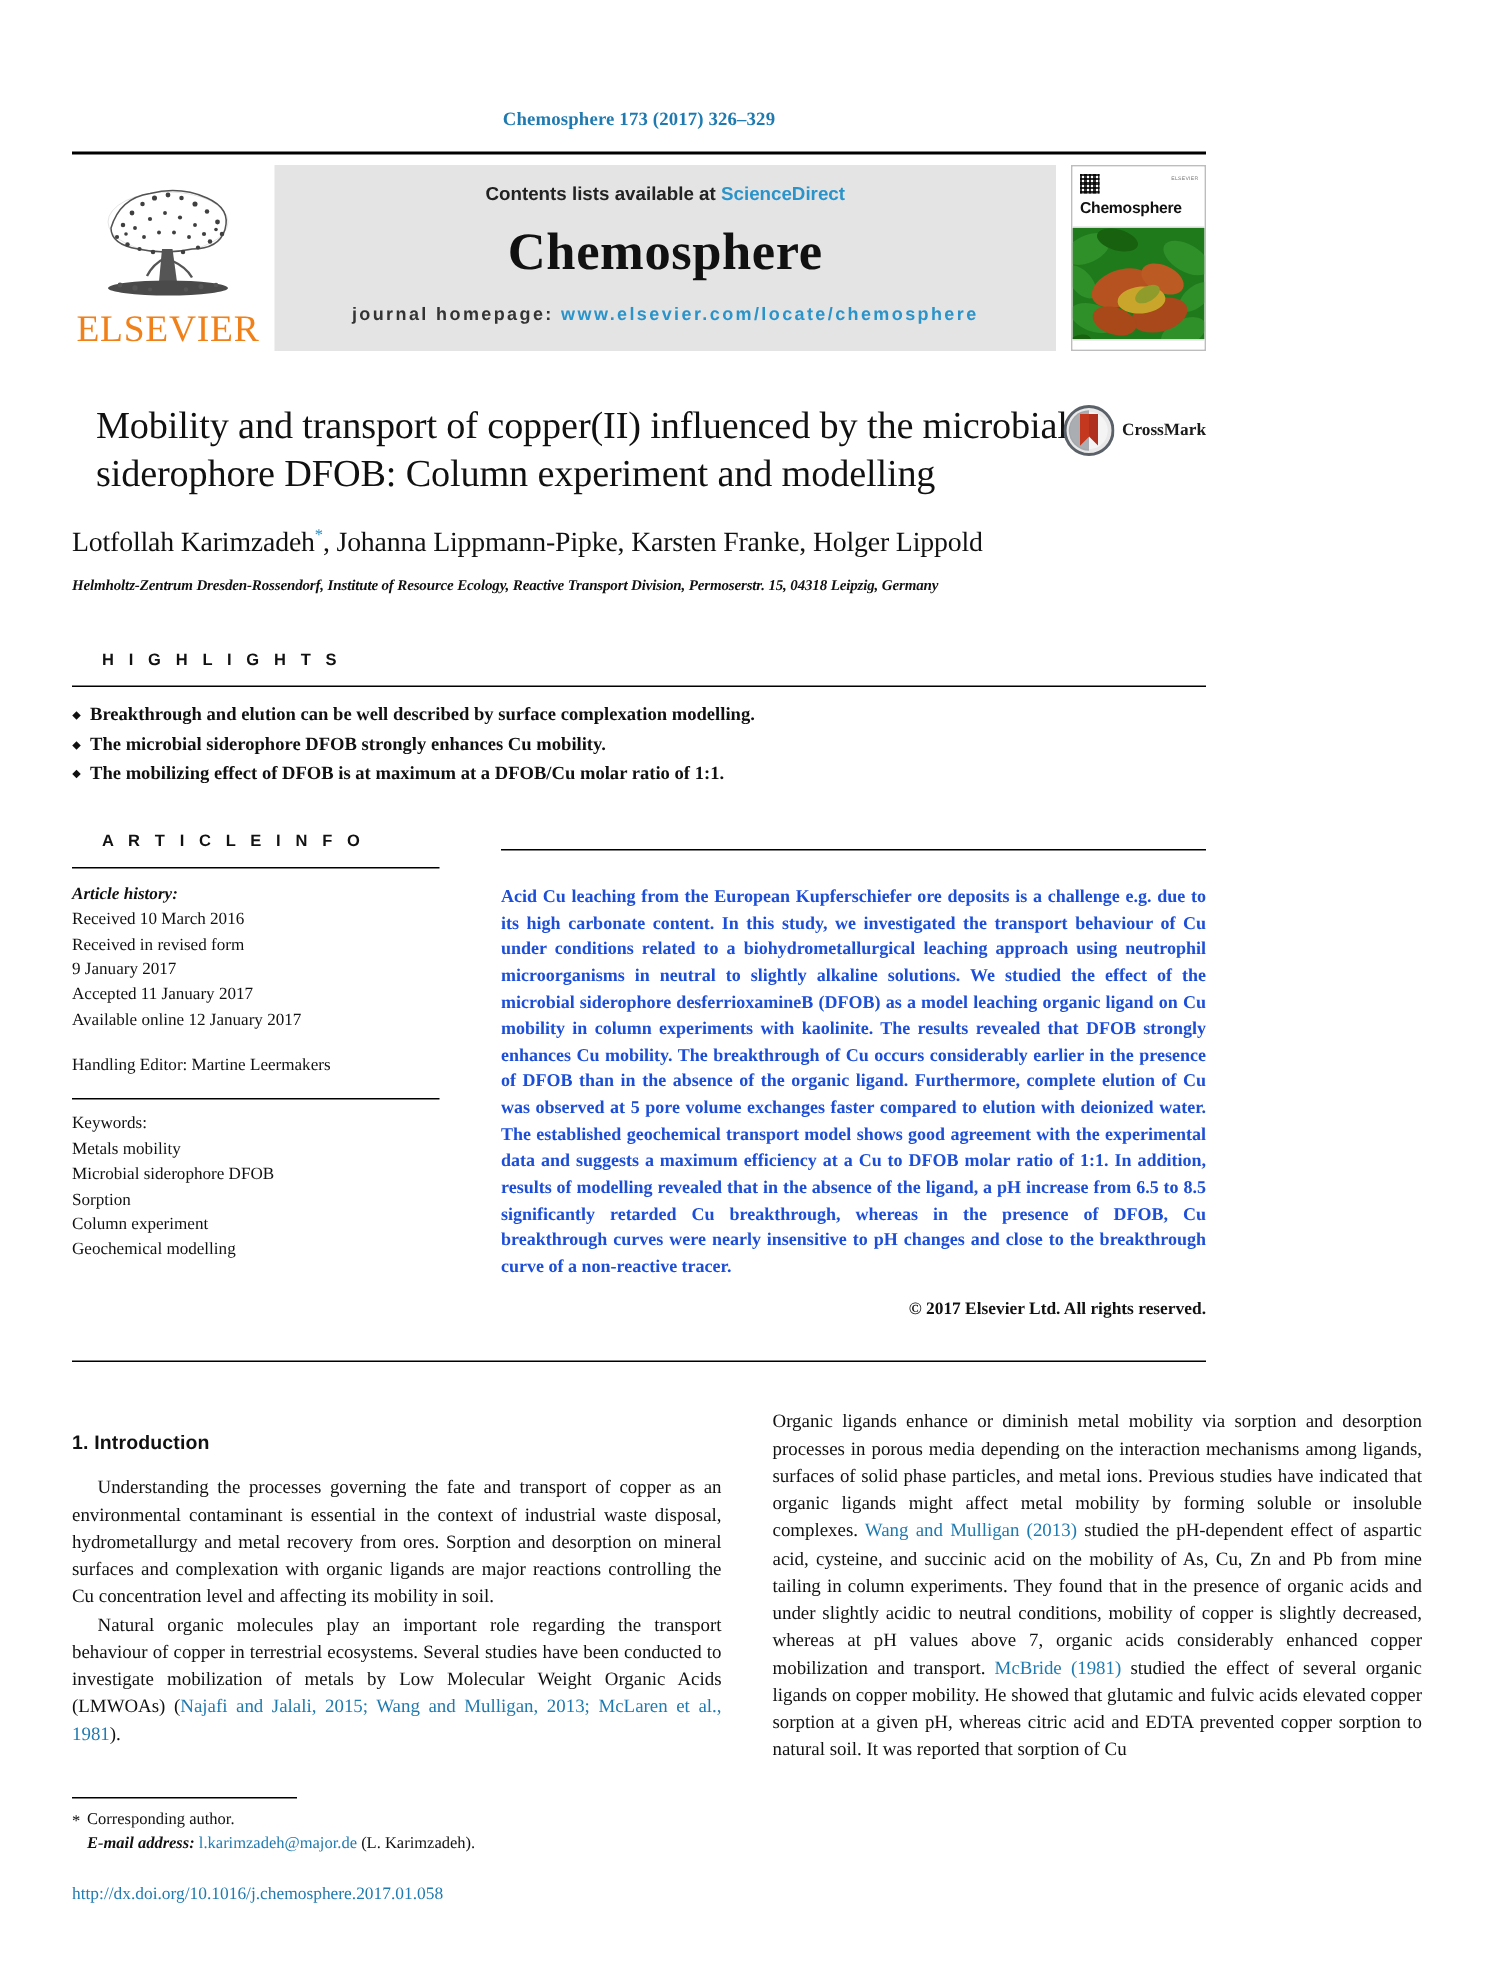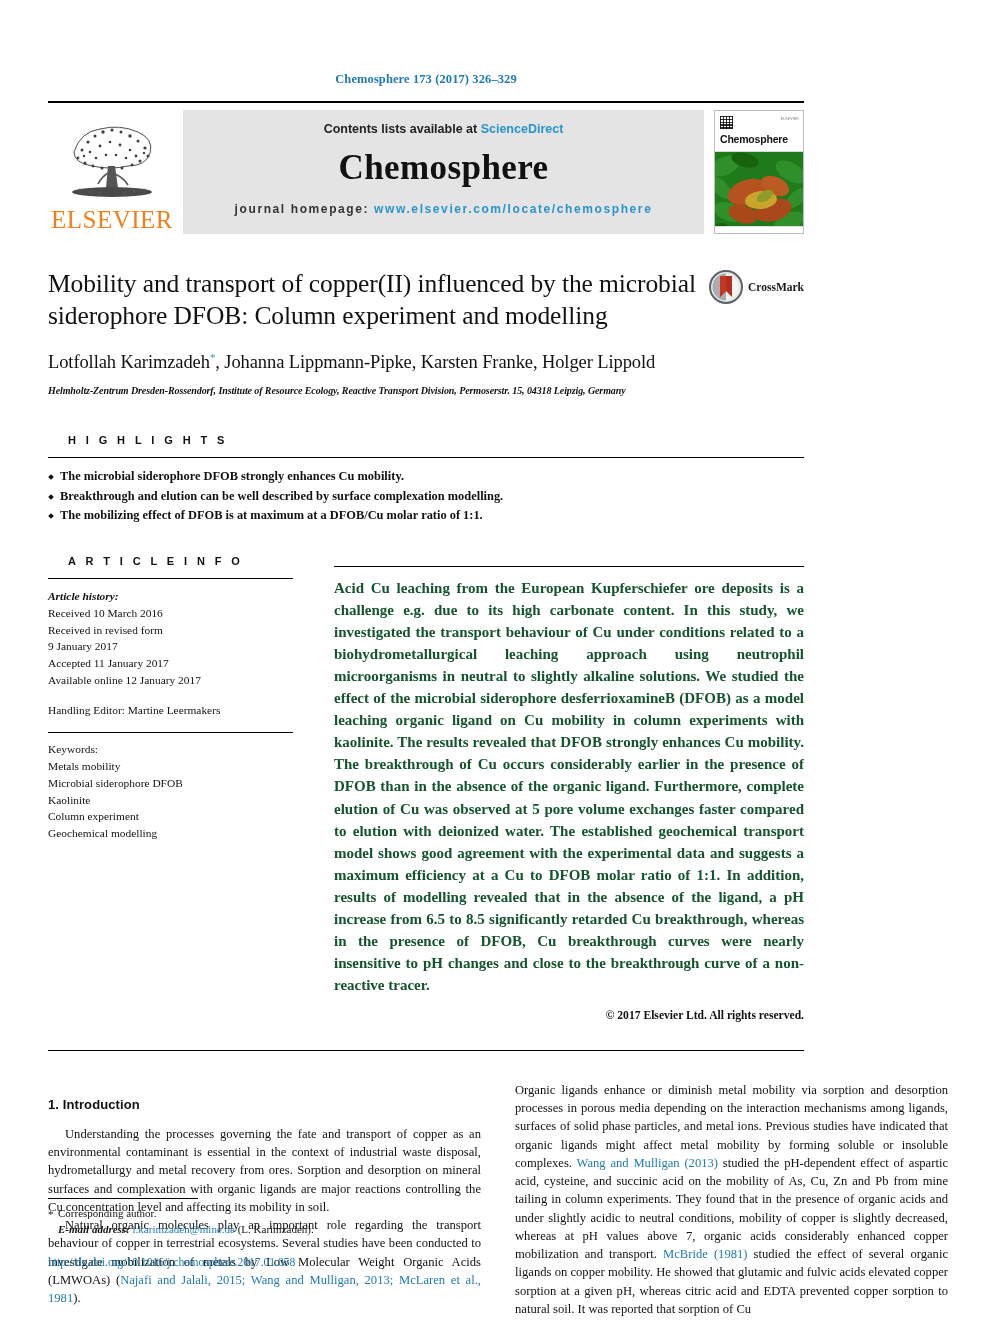--- a/index.html
+++ b/index.html
@@ -145,21 +145,21 @@
   }
   .cover-bottom-bar { height: 9px; background:#fff; border-top:1px solid #ddd;}
 
   
   .title-block { margin-top: 34px; position: relative; }
   .article-title {
     font-size: 25.5px;
     line-height: 1.26;
     font-family: "Liberation Serif", serif;
     color: #111;
-    margin: 0;
+    margin: 16px;
     font-weight: normal;
     max-width: 740px;
     letter-spacing: -.1px;
   }
   .authors {
     font-size: 18.5px;
     margin-top: 19px;
     color: #111;
     letter-spacing: -.1px;
   }
@@ -229,25 +229,25 @@
   .col-abs  { flex: 1 1 auto; margin-left: 41px; }
   .col-info .rule-med, .col-abs .rule-med { margin-top: 11px; }
 
   .info-body { font-size: 11.4px; line-height: 1.47; margin-top: 9px; color:#111; }
   .info-body .ital { font-style: italic; font-weight: bold; }
   .info-gap { height: 13px; }
   .kw-rule { border-top: 1.1px solid #000; margin-top: 14px; }
   .kw-body { font-size: 11.4px; line-height: 1.47; margin-top: 8px; color:#111;}
 
   .abs-body {
-    font-size: 15px;
+    font-size: 12px;
     line-height: 1.47;
     text-align: justify;
-    margin-top: 10px;
-    color: #14532d;
+    margin-top: 22px;
+    color: #1d4ed8;
     font-weight: bold;
   }
   .copyright {
     text-align: right;
     font-size: 11.6px;
     font-weight: bold;
     margin-top: 13px;
     color: #111;
   }
 
@@ -433,22 +433,22 @@
       <span>Lotfollah Karimzadeh</span><sup>*</sup><span>, Johanna Lippmann-Pipke, Karsten Franke, Holger Lippold</span>
     </div>
 
     <div class="affiliation">Helmholtz-Zentrum Dresden-Rossendorf, Institute of Resource Ecology, Reactive Transport Division, Permoserstr. 15, 04318 Leipzig, Germany</div>
   </div>
 
   <div class="highlights">
     <div class="sec-label">H I G H L I G H T S</div>
     <div class="rule-med"></div>
     <ul class="hl-list">
+      <li>Breakthrough and elution can be well described by surface complexation modelling.</li>
       <li>The microbial siderophore DFOB strongly enhances Cu mobility.</li>
-      <li>Breakthrough and elution can be well described by surface complexation modelling.</li>
       <li>The mobilizing effect of DFOB is at maximum at a DFOB/Cu molar ratio of 1:1.</li>
     </ul>
   </div>
 
   <div class="info-abstract">
 
     <div class="col-info">
       <div class="sec-label">A R T I C L E   I N F O</div>
       <div class="rule-med"></div>
       <div class="info-body">
@@ -459,21 +459,21 @@
         <div>Accepted 11 January 2017</div>
         <div>Available online 12 January 2017</div>
         <div class="info-gap"></div>
         <div>Handling Editor: Martine Leermakers</div>
       </div>
       <div class="kw-rule"></div>
       <div class="kw-body">
         <div class="ital">Keywords:</div>
         <div>Metals mobility</div>
         <div>Microbial siderophore DFOB</div>
-        <div>Kaolinite</div>
+        <div>Sorption</div>
         <div>Column experiment</div>
         <div>Geochemical modelling</div>
       </div>
     </div>
 
     <div class="col-abs">
       <div class="rule-med"></div>
       <div class="abs-body">Acid Cu leaching from the European Kupferschiefer ore deposits is a challenge e.g. due to its high carbonate content. In this study, we investigated the transport behaviour of Cu under conditions related to a biohydrometallurgical leaching approach using neutrophil microorganisms in neutral to slightly alkaline solutions. We studied the effect of the microbial siderophore desferrioxamineB (DFOB) as a model leaching organic ligand on Cu mobility in column experiments with kaolinite. The results revealed that DFOB strongly enhances Cu mobility. The breakthrough of Cu occurs considerably earlier in the presence of DFOB than in the absence of the organic ligand. Furthermore, complete elution of Cu was observed at 5 pore volume exchanges faster compared to elution with deionized water. The established geochemical transport model shows good agreement with the experimental data and suggests a maximum efficiency at a Cu to DFOB molar ratio of 1:1. In addition, results of modelling revealed that in the absence of the ligand, a pH increase from 6.5 to 8.5 significantly retarded Cu breakthrough, whereas in the presence of DFOB, Cu breakthrough curves were nearly insensitive to pH changes and close to the breakthrough curve of a non-reactive tracer.</div>
       <div class="copyright">© 2017 Elsevier Ltd. All rights reserved.</div>
     </div>
@@ -496,21 +496,21 @@
 
   </div>
 
   <div class="footnote-area">
     <div class="fn-rule"></div>
     <div class="fn-line">
       <span class="fn-star">*</span>
       <span>Corresponding author.</span>
       <div>
         <span class="ital">E-mail address:</span>
-        <a href="#">l.karimzadeh@mine.de</a>
+        <a href="#">l.karimzadeh@major.de</a>
         <span>(L. Karimzadeh).</span>
       </div>
     </div>
     <div class="doi-block">
       <a class="doi-link" href="#">http://dx.doi.org/10.1016/j.chemosphere.2017.01.058</a>
     </div>
   </div>
 
 </div>
 

